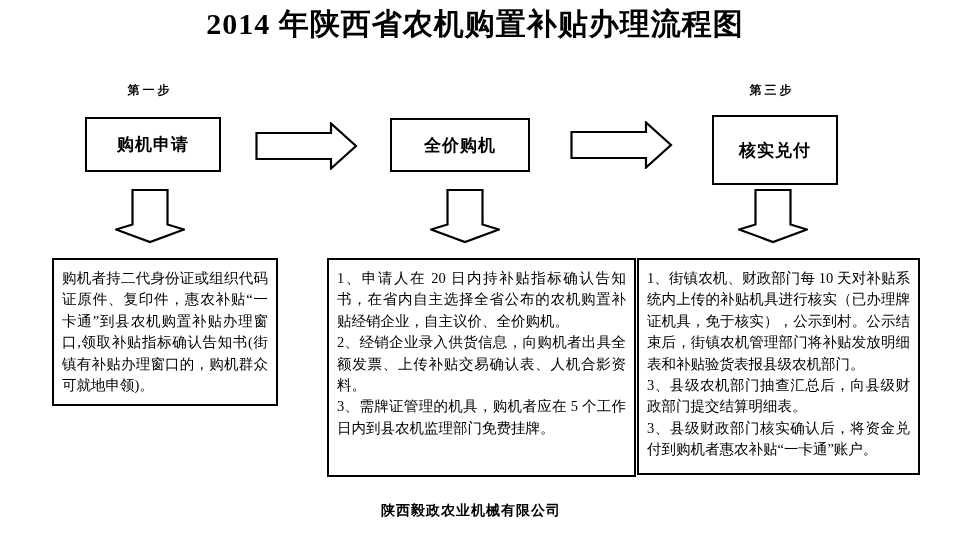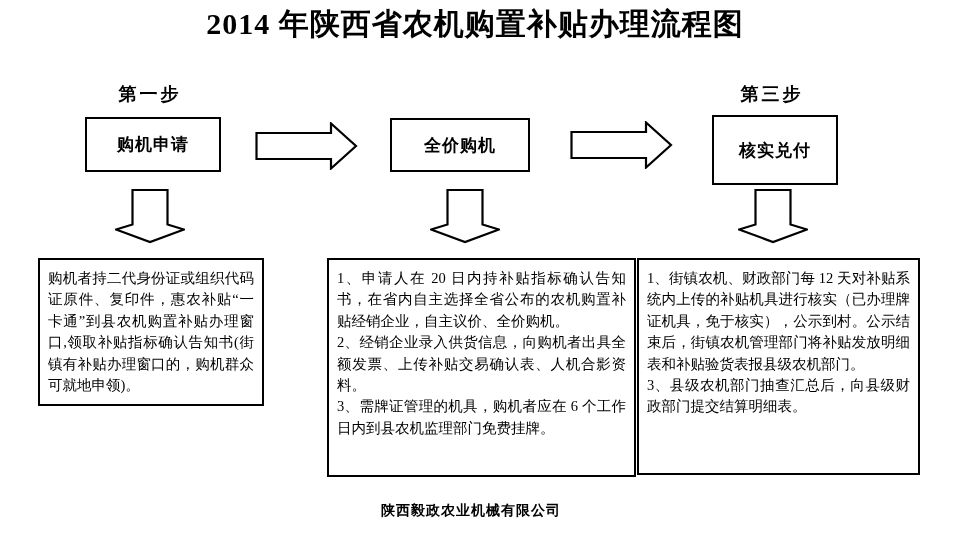--- a/index.html
+++ b/index.html
@@ -24,21 +24,21 @@
     white-space: nowrap;
     font-size: 30px;
     font-weight: bold;
     letter-spacing: 1px;
   }
   .step-label {
     position: absolute;
     top: 82px;
     transform: translateX(-50%);
     white-space: nowrap;
-    font-size: 18px;
+    font-size: 12px;
     font-weight: bold;
     letter-spacing: 3px;
   }
   .sl1 { left: 150px; }
   .sl2 { left: 463px; margin-top: 41px; }
   .sl3 { left: 772px; }
   .process-box {
     position: absolute;
     border: 2px solid #000000;
     background: #ffffff;
@@ -73,21 +73,21 @@
     border: 2px solid #000000;
     background: #ffffff;
     box-sizing: border-box;
     padding: 8px 8px;
     font-size: 14.5px;
     line-height: 21.4px;
     text-align: justify;
     overflow: hidden;
   }
   .detail-box p { margin: 0; }
-  .db1 { left: 38px;  top: 258px; width: 226px; height: 148px; }
+  .db1 { left: 52px;  top: 258px; width: 226px; height: 148px; }
   .db2 { left: 327px; top: 258px; width: 309px; height: 219px; }
   .db3 { left: 637px; top: 258px; width: 283px; height: 217px; }
   .footer {
     position: absolute;
     top: 502px;
     left: 471px;
     transform: translateX(-50%);
     white-space: nowrap;
     font-family: "Liberation Sans", "DejaVu Sans", sans-serif;
     font-size: 14px;
@@ -139,23 +139,24 @@
     <path class="shape" d="M17.5 1.5 H52.5 V36 L69 41 L35 53.5 L1 41 L17.5 36 Z"></path>
   </svg>
 
   <div class="detail-box db1">
     <p>购机者持二代身份证或组织代码证原件、复印件，惠农补贴“一卡通”到县农机购置补贴办理窗口,领取补贴指标确认告知书(街镇有补贴办理窗口的，购机群众可就地申领)。</p>
   </div>
 
   <div class="detail-box db2">
     <p>1、申请人在 20 日内持补贴指标确认告知书，在省内自主选择全省公布的农机购置补贴经销企业，自主议价、全价购机。</p>
     <p>2、经销企业录入供货信息，向购机者出具全额发票、上传补贴交易确认表、人机合影资料。</p>
-    <p>3、需牌证管理的机具，购机者应在 6 个工作日内到县农机监理部门免费挂牌。</p>
+    <p>3、需牌证管理的机具，购机者应在 5 个工作日内到县农机监理部门免费挂牌。</p>
   </div>
 
   <div class="detail-box db3">
-    <p>1、街镇农机、财政部门每 12 天对补贴系统内上传的补贴机具进行核实（已办理牌证机具，免于核实），公示到村。公示结束后，街镇农机管理部门将补贴发放明细表和补贴验货表报县级农机部门。</p>
+    <p>1、街镇农机、财政部门每 10 天对补贴系统内上传的补贴机具进行核实（已办理牌证机具，免于核实），公示到村。公示结束后，街镇农机管理部门将补贴发放明细表和补贴验货表报县级农机部门。</p>
     <p>3、县级农机部门抽查汇总后，向县级财政部门提交结算明细表。</p>
+    <p>3、县级财政部门核实确认后，将资金兑付到购机者惠农补贴“一卡通”账户。</p>
   </div>
 
   <div class="footer">陕西毅政农业机械有限公司</div>
 
 </div>
 
 </body></html>

